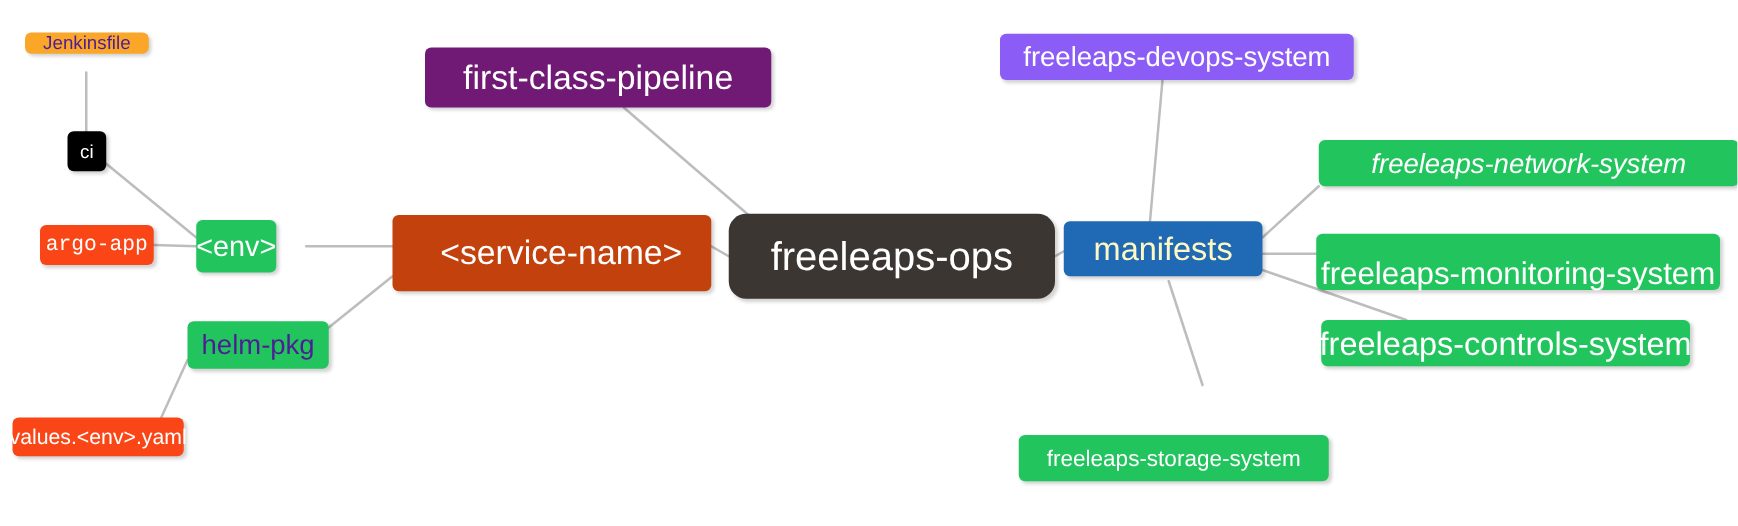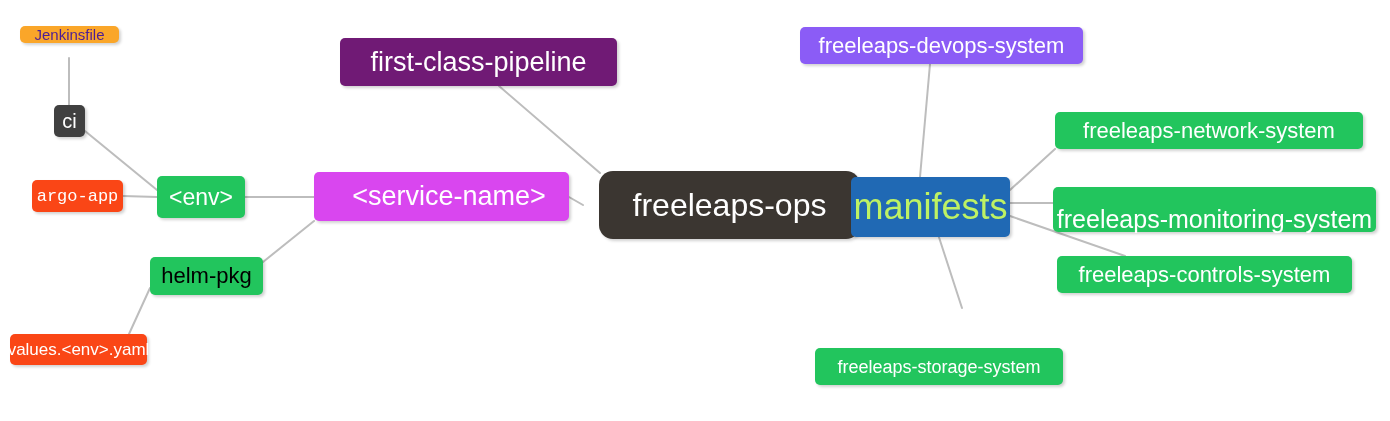--- a/index.html
+++ b/index.html
@@ -36,21 +36,20 @@
     color: #ffffff;
     white-space: nowrap;
     border-radius: 5px;
     box-shadow: 2px 2px 3px rgba(0,0,0,0.18);
     line-height: 1;
     z-index: 2;
   }
   .node.root {
     background: #3b3631;
     border-radius: 14px;
-    margin-left: 16px;
   }
   .node.blue   { background: #2069b4; }
   .node.green  { background: #22c55d; }
   .node.red    { background: #fa4616; }
   .node.orange { background: #faa629; }
 </style>
 </head>
 <body>
 
 <div id="mindmap">
@@ -67,56 +66,56 @@
       <path d="M 920 177 L 930 64" stroke="#bdbdbd" stroke-width="2" fill="none" stroke-linecap="round"></path>
       <path d="M 1010 190 L 1055 149" stroke="#bdbdbd" stroke-width="2" fill="none" stroke-linecap="round"></path>
       <path d="M 1010 203 L 1053 203" stroke="#bdbdbd" stroke-width="2" fill="none" stroke-linecap="round"></path>
       <path d="M 1010 216 L 1125 256" stroke="#bdbdbd" stroke-width="2" fill="none" stroke-linecap="round"></path>
       <path d="M 935 225 L 962 308" stroke="#bdbdbd" stroke-width="2" fill="none" stroke-linecap="round"></path>
     </svg>
   <div id="node-layer">
       <div class="node root" style="left: 583px; top: 171px; width: 261px; height: 68px; font-size: 32px; background: rgb(59, 54, 49); color: rgb(255, 255, 255);">
         <span>freeleaps-ops</span>
       </div>
-      <div class="node blue" style="left: 314px; top: 172px; width: 255px; height: 49px; font-size: 27px; background: #d946ef; color: rgb(255, 255, 255); padding-left: 15px;">
+      <div class="node blue" style="left: 314px; top: 172px; width: 255px; height: 61px; font-size: 27px; background: #c2410c; color: rgb(255, 255, 255); padding-left: 15px;">
         <span>&lt;service-name&gt;</span>
       </div>
-      <div class="node blue" style="left: 851px; top: 177px; width: 159px; height: 60px; font-size: 36px; background: rgb(32, 105, 180); color: #bef264;">
+      <div class="node blue" style="left: 851px; top: 177px; width: 159px; height: 44px; font-size: 26px; background: rgb(32, 105, 180); color: #fef9c3;">
         <span>manifests</span>
       </div>
       <div class="node blue" style="left: 315px; top: 38px; width: 277px; height: 48px; font-size: 27px; background: #701a75; color: rgb(255, 255, 255); margin-left: 25px;">
         <span>first-class-pipeline</span>
       </div>
-      <div class="node green" style="left: 157px; top: 176px; width: 88px; height: 42px; font-size: 23px; background: rgb(34, 197, 93); color: rgb(255, 255, 255);">
+      <div class="node green" style="left: 157px; top: 176px; width: 64px; height: 42px; font-size: 23px; background: rgb(34, 197, 93); color: rgb(255, 255, 255);">
         <span>&lt;env&gt;</span>
       </div>
-      <div class="node green" style="left: 150px; top: 257px; width: 113px; height: 38px; font-size: 22px; background: rgb(34, 197, 93); color: #000000;">
+      <div class="node green" style="left: 150px; top: 257px; width: 113px; height: 38px; font-size: 22px; background: rgb(34, 197, 93); color: #4c1d95;">
         <span>helm-pkg</span>
       </div>
-      <div class="node red" style="left: 54px; top: 105px; width: 31px; height: 32px; font-size: 20px; background: #404040; color: rgb(255, 255, 255);">
+      <div class="node red" style="left: 54px; top: 105px; width: 31px; height: 32px; font-size: 15px; background: #000000; color: rgb(255, 255, 255);">
         <span>ci</span>
       </div>
       <div class="node red" style="left: 32px; top: 180px; width: 91px; height: 32px; font-size: 17px; background: rgb(250, 70, 22); color: rgb(255, 255, 255); font-family: Liberation Mono, monospace;">
         <span>argo-app</span>
       </div>
       <div class="node red" style="left: 10px; top: 334px; width: 137px; height: 31px; font-size: 17px; background: rgb(250, 70, 22); color: rgb(255, 255, 255);">
         <span>values.&lt;env&gt;.yaml</span>
       </div>
       <div class="node orange" style="left: 20px; top: 26px; width: 99px; height: 17px; font-size: 15px; background: rgb(250, 166, 41); color: #4c1d95;">
         <span>Jenkinsfile</span>
       </div>
       <div class="node green" style="left: 800px; top: 27px; width: 283px; height: 37px; font-size: 22px; background: #8b5cf6; color: rgb(255, 255, 255);">
         <span>freeleaps-devops-system</span>
       </div>
-      <div class="node green" style="left: 1055px; top: 112px; width: 308px; height: 37px; font-size: 22px; background: rgb(34, 197, 93); color: rgb(255, 255, 255);">
+      <div class="node green" style="left: 1055px; top: 112px; width: 336px; height: 37px; font-size: 22px; background: rgb(34, 197, 93); color: rgb(255, 255, 255); font-style: italic;">
         <span>freeleaps-network-system</span>
       </div>
       <div class="node green" style="left: 1053px; top: 187px; width: 323px; height: 45px; font-size: 25px; background: rgb(34, 197, 93); color: rgb(255, 255, 255); align-items: flex-end;">
         <span>freeleaps-monitoring-system</span>
       </div>
-      <div class="node green" style="left: 1057px; top: 256px; width: 295px; height: 37px; font-size: 22px; background: rgb(34, 197, 93); color: rgb(255, 255, 255);">
+      <div class="node green" style="left: 1057px; top: 256px; width: 295px; height: 37px; font-size: 26px; background: rgb(34, 197, 93); color: rgb(255, 255, 255);">
         <span>freeleaps-controls-system</span>
       </div>
       <div class="node green" style="left: 815px; top: 308px; width: 248px; height: 37px; font-size: 18px; background: rgb(34, 197, 93); color: rgb(255, 255, 255); margin-top: 40px;">
         <span>freeleaps-storage-system</span>
       </div>
     </div>
 </div>
 
 </body></html>

